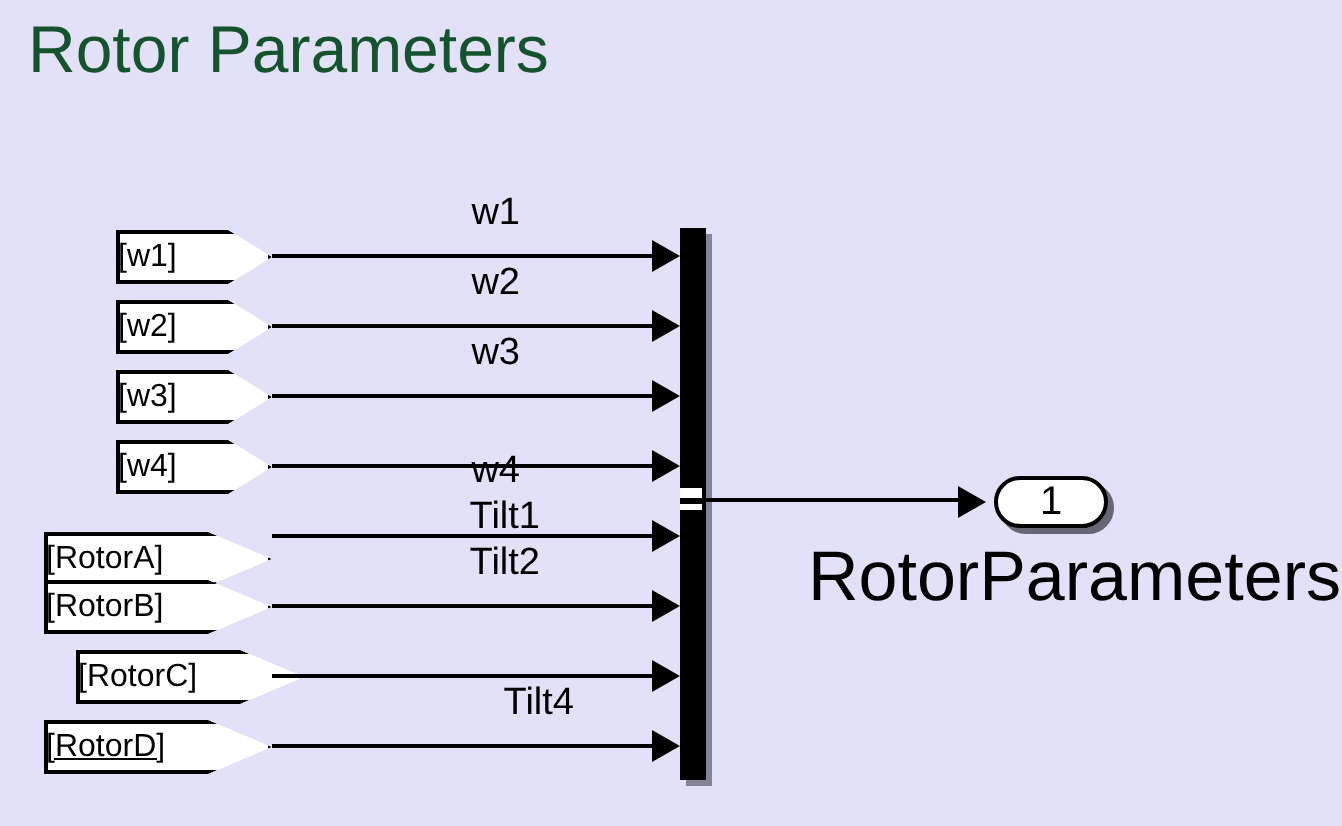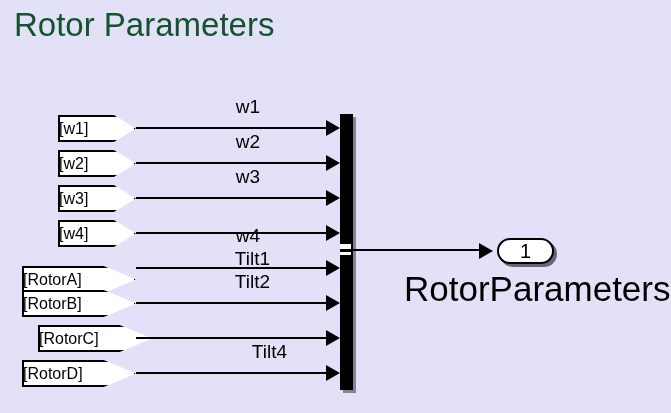--- a/index.html
+++ b/index.html
@@ -207,21 +207,21 @@
   <div class="wire" style="left:136px; top:302px; width:196px;"></div>
   <div class="arrow-head" style="left:326px; top:295px;"></div>
 
   <div class="tag-block" style="left:22px; top:325px; width:114px;margin-left:16px;">
     <span class="tag-label">[RotorC]</span>
     <span class="tag-frame"></span>
   </div>
   <div class="wire" style="left:136px; top:337px; width:196px;"></div>
   <div class="arrow-head" style="left:326px; top:330px;"></div>
 
-  <div class="tag-block" style="left:22px; top:360px; width:114px;">
+  <div class="tag-block" style="left:22px; top:360px; width:114px;text-decoration:underline;">
     <span class="tag-label">[RotorD]</span>
     <span class="tag-frame"></span>
   </div>
   <div class="sig-label" style="left:197px; top:341px; width:90px;">Tilt4</div>
   <div class="wire" style="left:136px; top:372px; width:196px;"></div>
   <div class="arrow-head" style="left:326px; top:365px;"></div>
 
   <div id="mux-bar"></div>
   <div id="mux-output-port">
     <span class="port-slot"></span>

